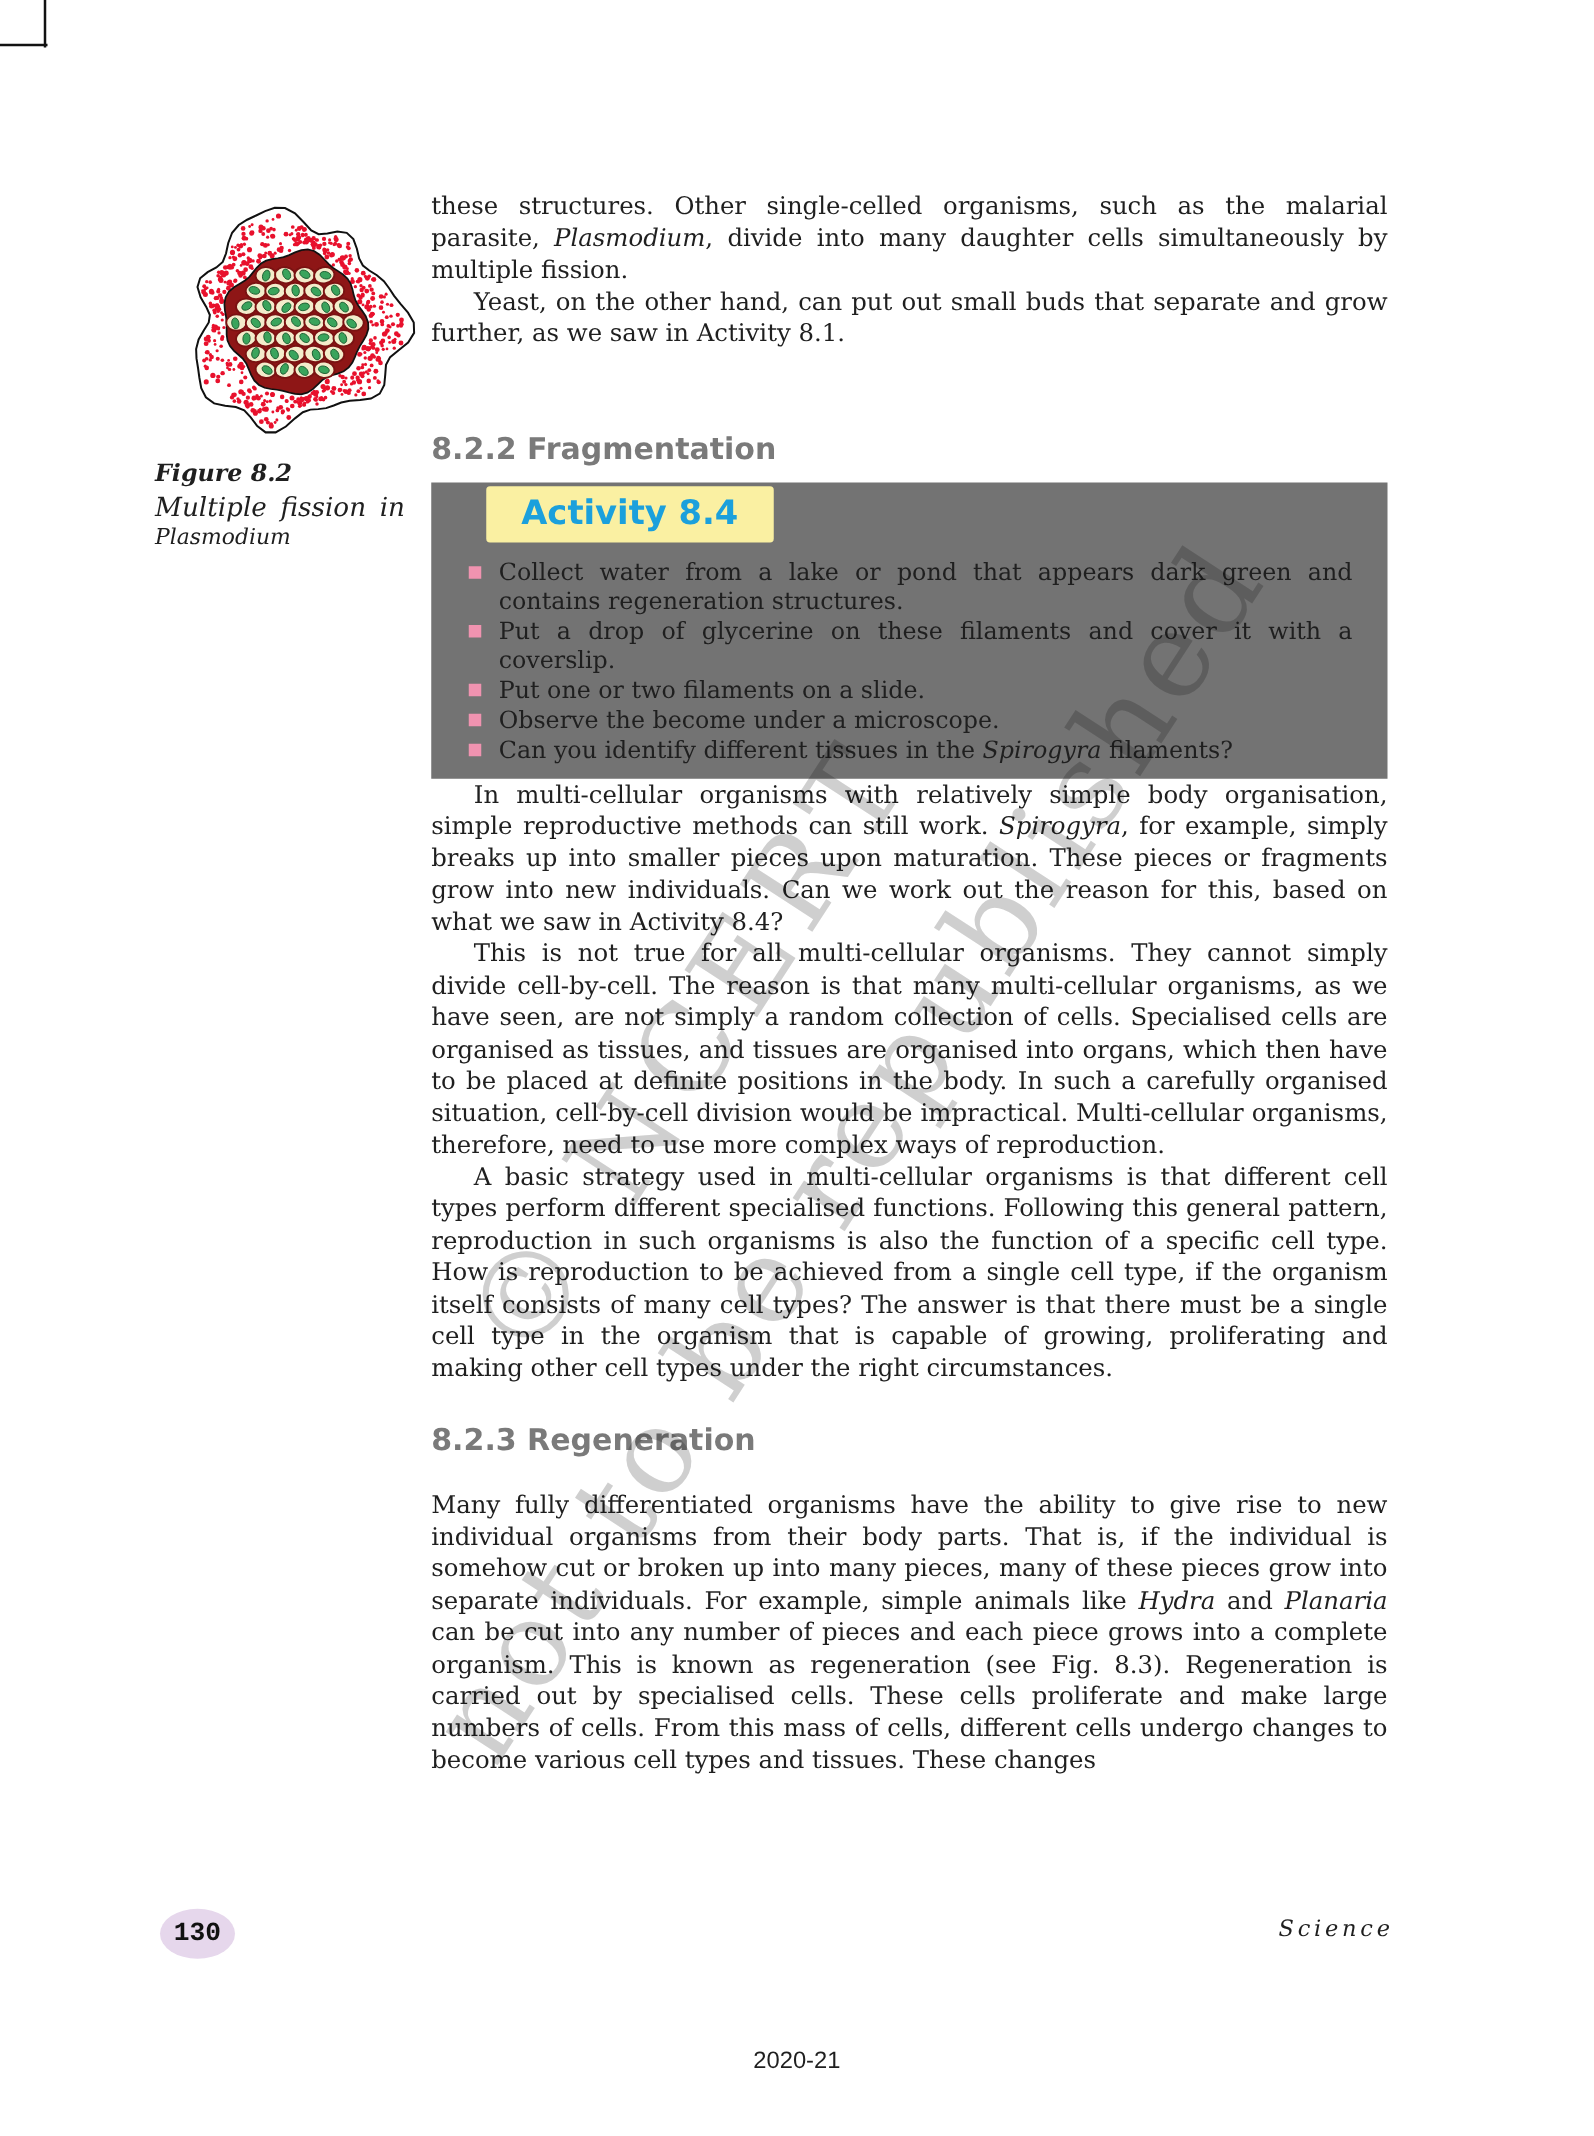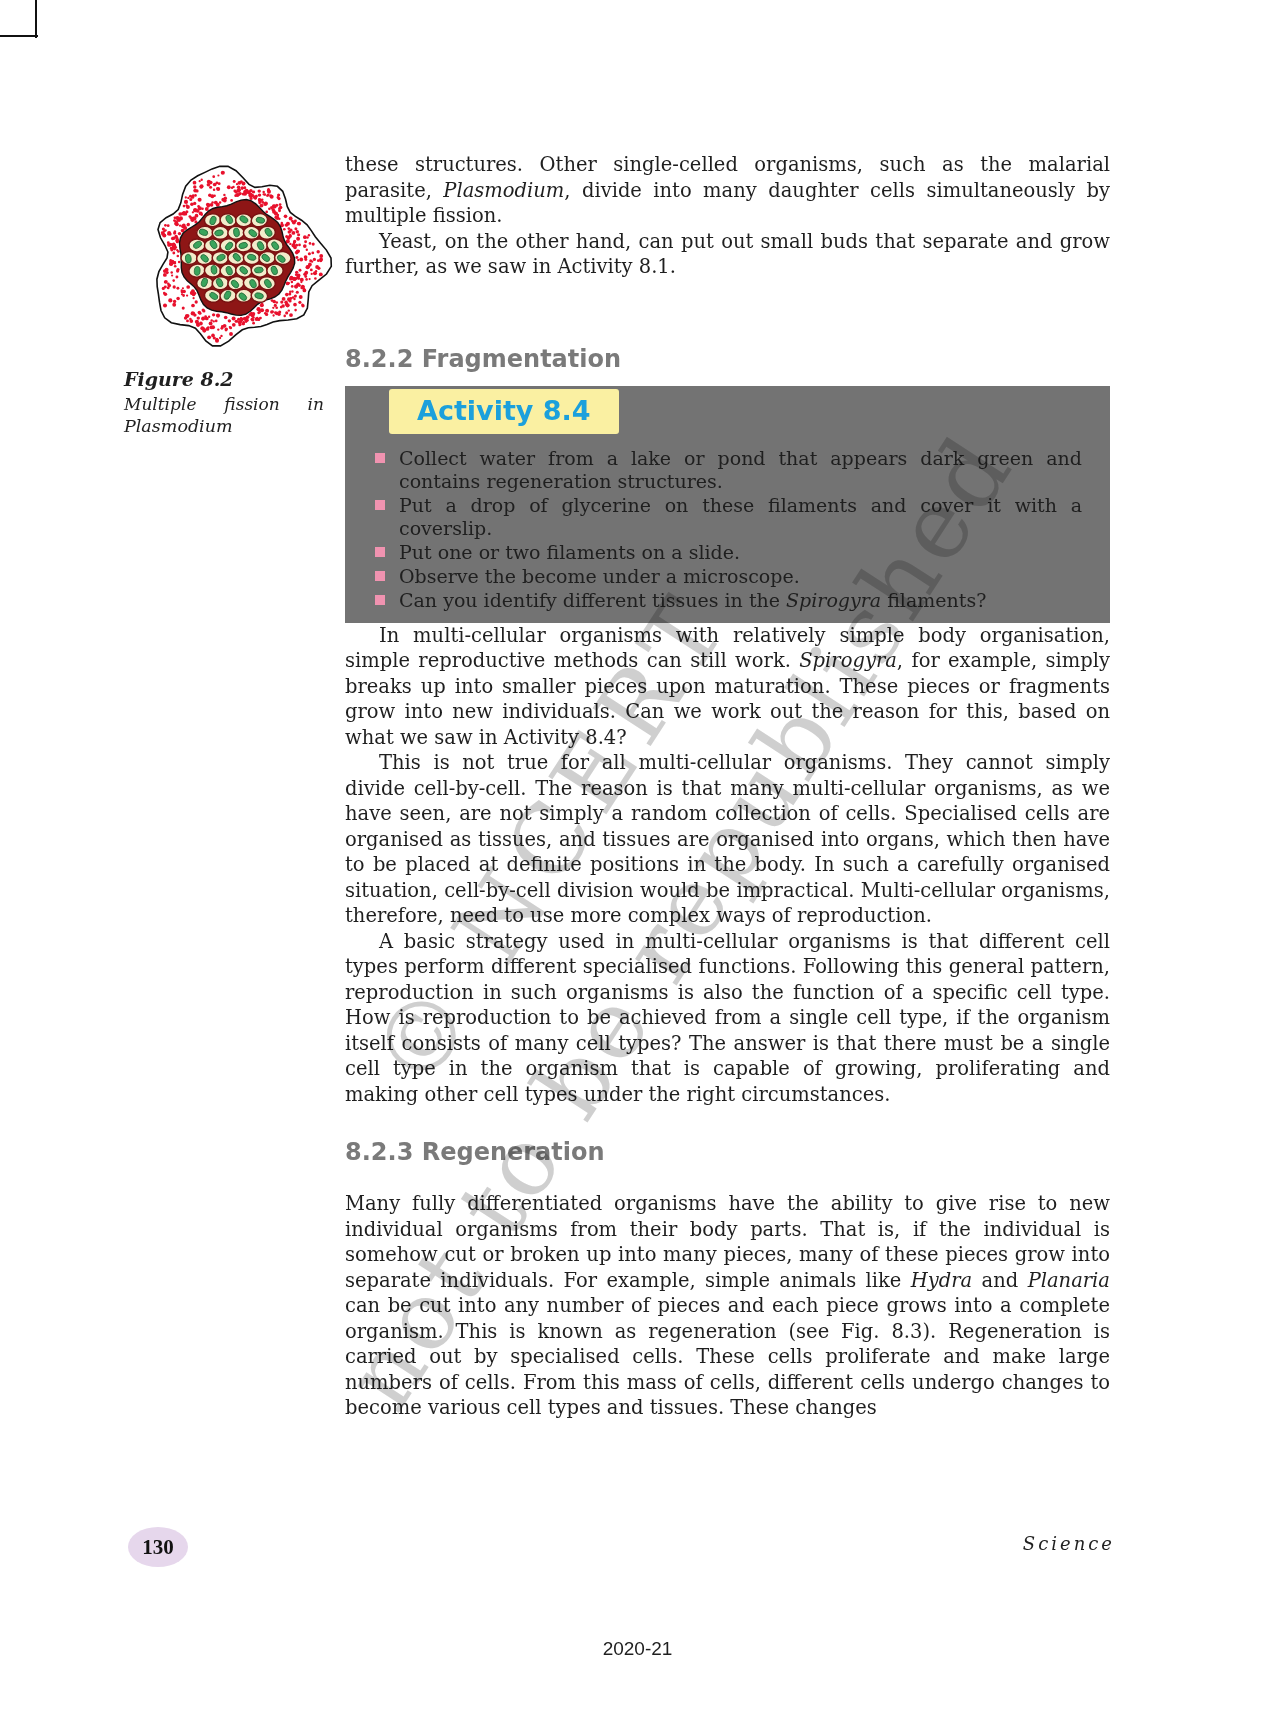--- a/index.html
+++ b/index.html
@@ -5,21 +5,21 @@
   html,body{margin:0;padding:0;}
   body{width:1275px;height:1709px;position:relative;background:#ffffff;overflow:hidden;
        font-family:"DejaVu Serif",serif;color:#1f1f1f;}
   
   .crop-v{position:absolute;left:35px;top:0;width:2px;height:38px;background:#111;}
   .crop-h{position:absolute;left:0;top:35px;width:38px;height:2px;background:#111;}
   
   .figure-wrap{position:absolute;left:124px;top:160px;width:212px;}
   .figure-svg{display:block;margin-left:14px;}
   .fig-title{font-weight:bold;font-style:italic;font-size:19px;margin-top:8px;}
-  .fig-cap1{font-style:italic;font-size:17px;margin-top:4px;text-align:justify;text-align-last:justify;width:200px;}
+  .fig-cap1{font-style:italic;font-size:21px;margin-top:4px;text-align:justify;text-align-last:justify;width:200px;}
   .fig-cap2{font-style:italic;font-size:17.5px;margin-top:2px;}
   
   .main-col{position:absolute;left:345px;top:152px;width:765px;}
   .para{font-size:19.5px;line-height:25.5px;text-align:justify;margin:0;}
   .indent{text-indent:34px;}
   .sec-heading{font-family:"DejaVu Sans",sans-serif;font-weight:bold;font-size:24px;
                color:#7a7a7a;line-height:30px;margin:0;}
   .h-frag{margin-top:64px;margin-bottom:12px;}
   .h-regen{margin-top:30px;margin-bottom:24px;}
   
@@ -35,21 +35,21 @@
   
   .watermark{position:absolute;left:90px;top:430px;width:1050px;height:900px;
              display:flex;flex-direction:column;align-items:center;justify-content:center;gap:42px;
              transform:rotate(-57deg);color:#c7c7c7;mix-blend-mode:multiply;opacity:.85;
              font-family:"DejaVu Serif",serif;pointer-events:none;z-index:5;}
   .wm1{font-size:95px;letter-spacing:12px;white-space:nowrap;}
   .wm2{font-size:95px;letter-spacing:5px;white-space:nowrap;}
   
   .page-badge{position:absolute;left:128px;top:1527px;width:60px;height:40px;border-radius:50%;
               background:#e6d7ec;display:flex;align-items:center;justify-content:center;
-              font-family:Liberation Serif, serif;font-weight:bold;font-size:21px;color:#111;}
+              font-family:Liberation Mono, monospace;font-weight:bold;font-size:21px;color:#111;}
   .footer-science{position:absolute;right:160px;top:1533px;font-size:18px;letter-spacing:3px;font-style:italic;}
   .footer-year{position:absolute;left:0;width:100%;top:1638px;text-align:center;
                font-family:"Liberation Sans",sans-serif;font-size:19px;}
   i{font-style:italic;}
 </style>
 </head>
 <body>
 
 <div class="crop-v"></div>
 <div class="crop-h"></div>

